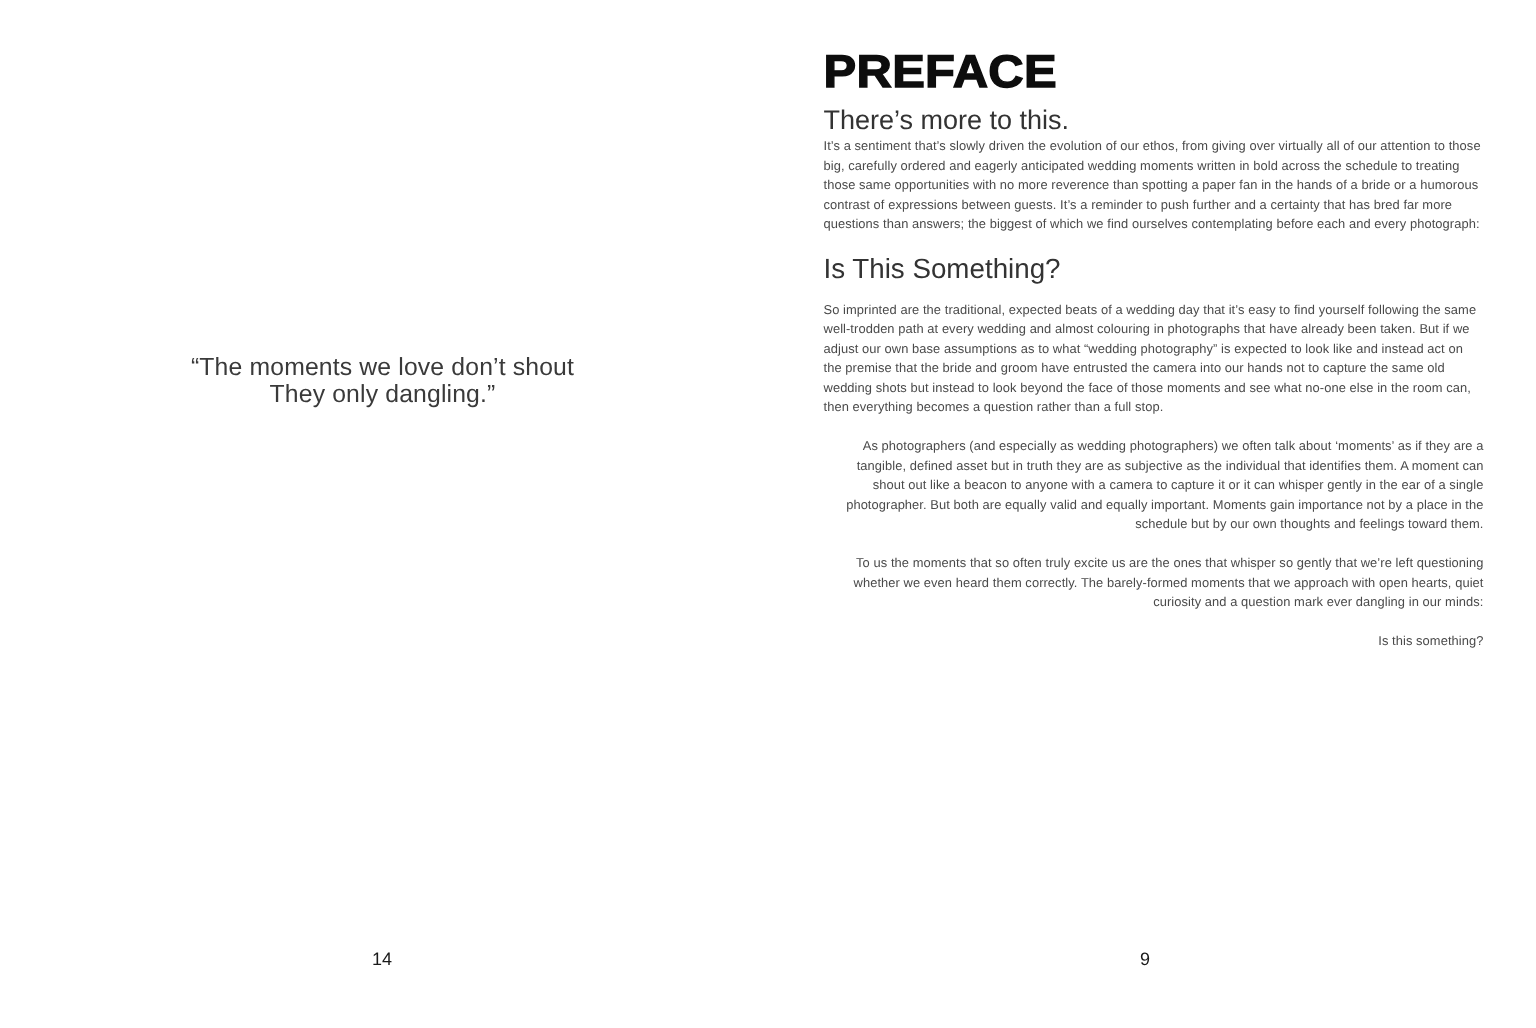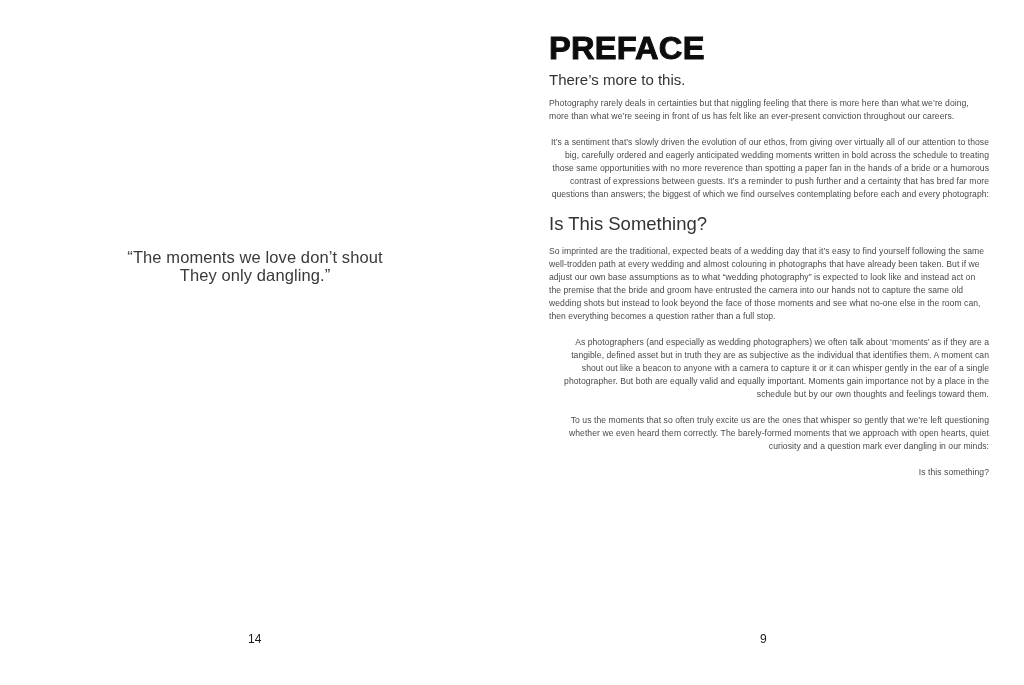--- a/index.html
+++ b/index.html
@@ -26,21 +26,21 @@
     top: 0;
     height: 685px;
   }
   .page-left { left: 0; width: 512px; }
   .page-right { left: 512px; width: 512px; }
 
   .pull-quote {
     position: absolute;
     left: 100px;
     width: 310px;
-    top: 248px;
+    top: 236px;
     text-align: center;
     font-size: 16.5px;
     line-height: 18px;
     font-weight: 300;
     color: #3a3a3a;
     letter-spacing: 0.1px;
   }
   .pull-quote span { display: block; }
 
   .page-number {
@@ -66,21 +66,21 @@
     font-size: 30.5px;
     line-height: 30px;
     letter-spacing: 0.2px;
     color: #0d0d0d;
     -webkit-text-stroke: 0.9px #0d0d0d;
     transform: scaleX(1.07);
     transform-origin: left center;
   }
   .subtitle {
     margin: 6px 0 0 0;
-    font-size: 15px;
+    font-size: 18px;
     line-height: 22px;
     font-weight: normal;
     color: #333;
   }
   .section-heading {
     margin: 0;
     font-size: 18.5px;
     line-height: 22px;
     font-weight: normal;
     color: #333;
@@ -107,21 +107,20 @@
       <span>They only dangling.”</span>
     </blockquote>
     <div class="page-number">14</div>
   </div>
 
   <div class="page page-right">
     <div class="content">
       <h1 class="title">PREFACE</h1>
       <h2 class="subtitle">There’s more to this.</h2>
 
-      <p class="para first">Photography rarely deals in certainties but that niggling feeling that there is more here than what we’re doing, more than what we’re seeing in front of us has felt like an ever-present conviction throughout our careers.</p>
       <p class="para">It’s a sentiment that’s slowly driven the evolution of our ethos, from giving over virtually all of our attention to those big, carefully ordered and eagerly anticipated wedding moments written in bold across the schedule to treating those same opportunities with no more reverence than spotting a paper fan in the hands of a bride or a humorous contrast of expressions between guests. It’s a reminder to push further and a certainty that has bred far more questions than answers; the biggest of which we find ourselves contemplating before each and every photograph:</p>
 
       <h2 class="section-heading second">Is This Something?</h2>
 
       <p class="para" style="margin-top:0">So imprinted are the traditional, expected beats of a wedding day that it’s easy to find yourself following the same well-trodden path at every wedding and almost colouring in photographs that have already been taken. But if we adjust our own base assumptions as to what “wedding photography” is expected to look like and instead act on the premise that the bride and groom have entrusted the camera into our hands not to capture the same old wedding shots but instead to look beyond the face of those moments and see what no-one else in the room can, then everything becomes a question rather than a full stop.</p>
       <p class="para">As photographers (and especially as wedding photographers) we often talk about ‘moments’ as if they are a tangible, defined asset but in truth they are as subjective as the individual that identifies them. A moment can shout out like a beacon to anyone with a camera to capture it or it can whisper gently in the ear of a single photographer. But both are equally valid and equally important. Moments gain importance not by a place in the schedule but by our own thoughts and feelings toward them.</p>
       <p class="para">To us the moments that so often truly excite us are the ones that whisper so gently that we’re left questioning whether we even heard them correctly. The barely-formed moments that we approach with open hearts, quiet curiosity and a question mark ever dangling in our minds:</p>
       <p class="para">Is this something?</p>
     </div>
     <div class="page-number">9</div>

